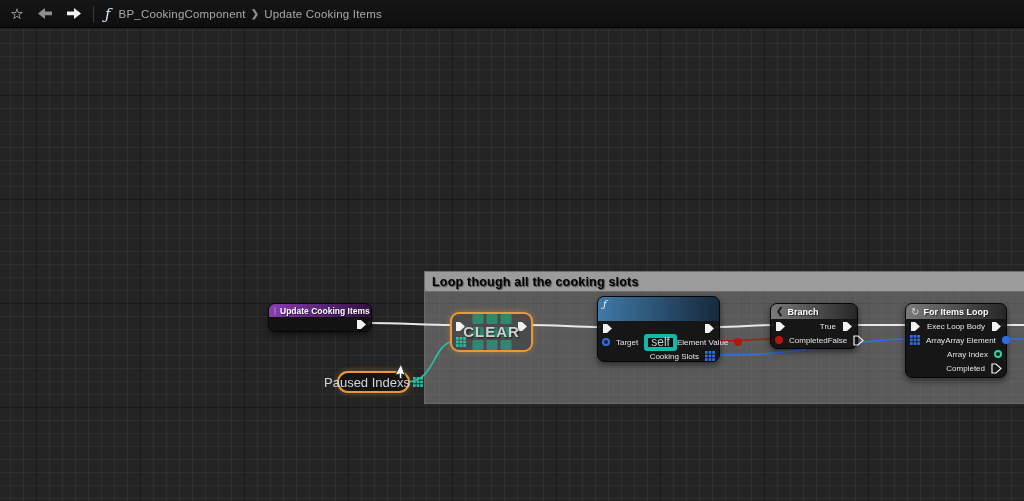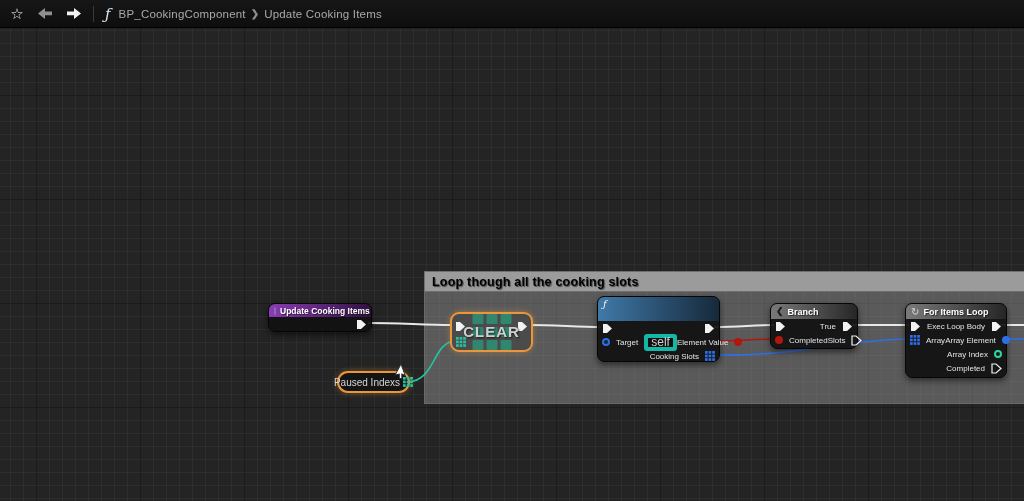--- a/index.html
+++ b/index.html
@@ -113,21 +113,21 @@
   .node-foreach{ left:905px; top:275px; width:102px; height:75px; }
   .loop-icon{ color:#d8d8d8; font-size:10px; line-height:10px; }
 
   
   .node-paused{
     left:337px; top:343px; width:73px; height:22px; z-index:3;
     border:2px solid #e9973a; border-radius:11px; background:#141414;
     display:flex; align-items:center; justify-content:center; gap:3px;
     box-shadow:0 0 6px rgba(233,151,58,.4); cursor:pointer;
   }
-  .node-paused .pin-label{ font-size:10px; color:#d6d6d6; }
+  .node-paused .pin-label{ font-size:13px; color:#d6d6d6; }
 
   svg.pin{ display:block; }
   .wires{ position:absolute; top:0; left:0; z-index:2; pointer-events:none; }
   .cursor{ position:absolute; z-index:6; pointer-events:none; }
 </style>
 </head>
 <body>
 
 <div class="toolbar">
   <div class="tb-btn">
@@ -303,21 +303,21 @@
             </svg>
         </span>
       </span>
     </div>
     <div class="pin-row">
       <span class="pin-group">
         <span class="circle-pin" style="background:#b3160f;"></span>
         <span class="pin-label">Completed</span>
       </span>
       <span class="pin-group">
-        <span class="pin-label">Slots</span>
+        <span class="pin-label">False</span>
         <span>
           <svg class="pin" width="11" height="11" viewBox="0 0 11 11">
               <path d="M1,1 h4 l5,4.5 -5,4.5 h-4 z" fill="none" stroke="#f2f2f2" stroke-width="1.2"></path>
             </svg>
         </span>
       </span>
     </div>
   </div>
 
   <div class="abs node node-foreach">

